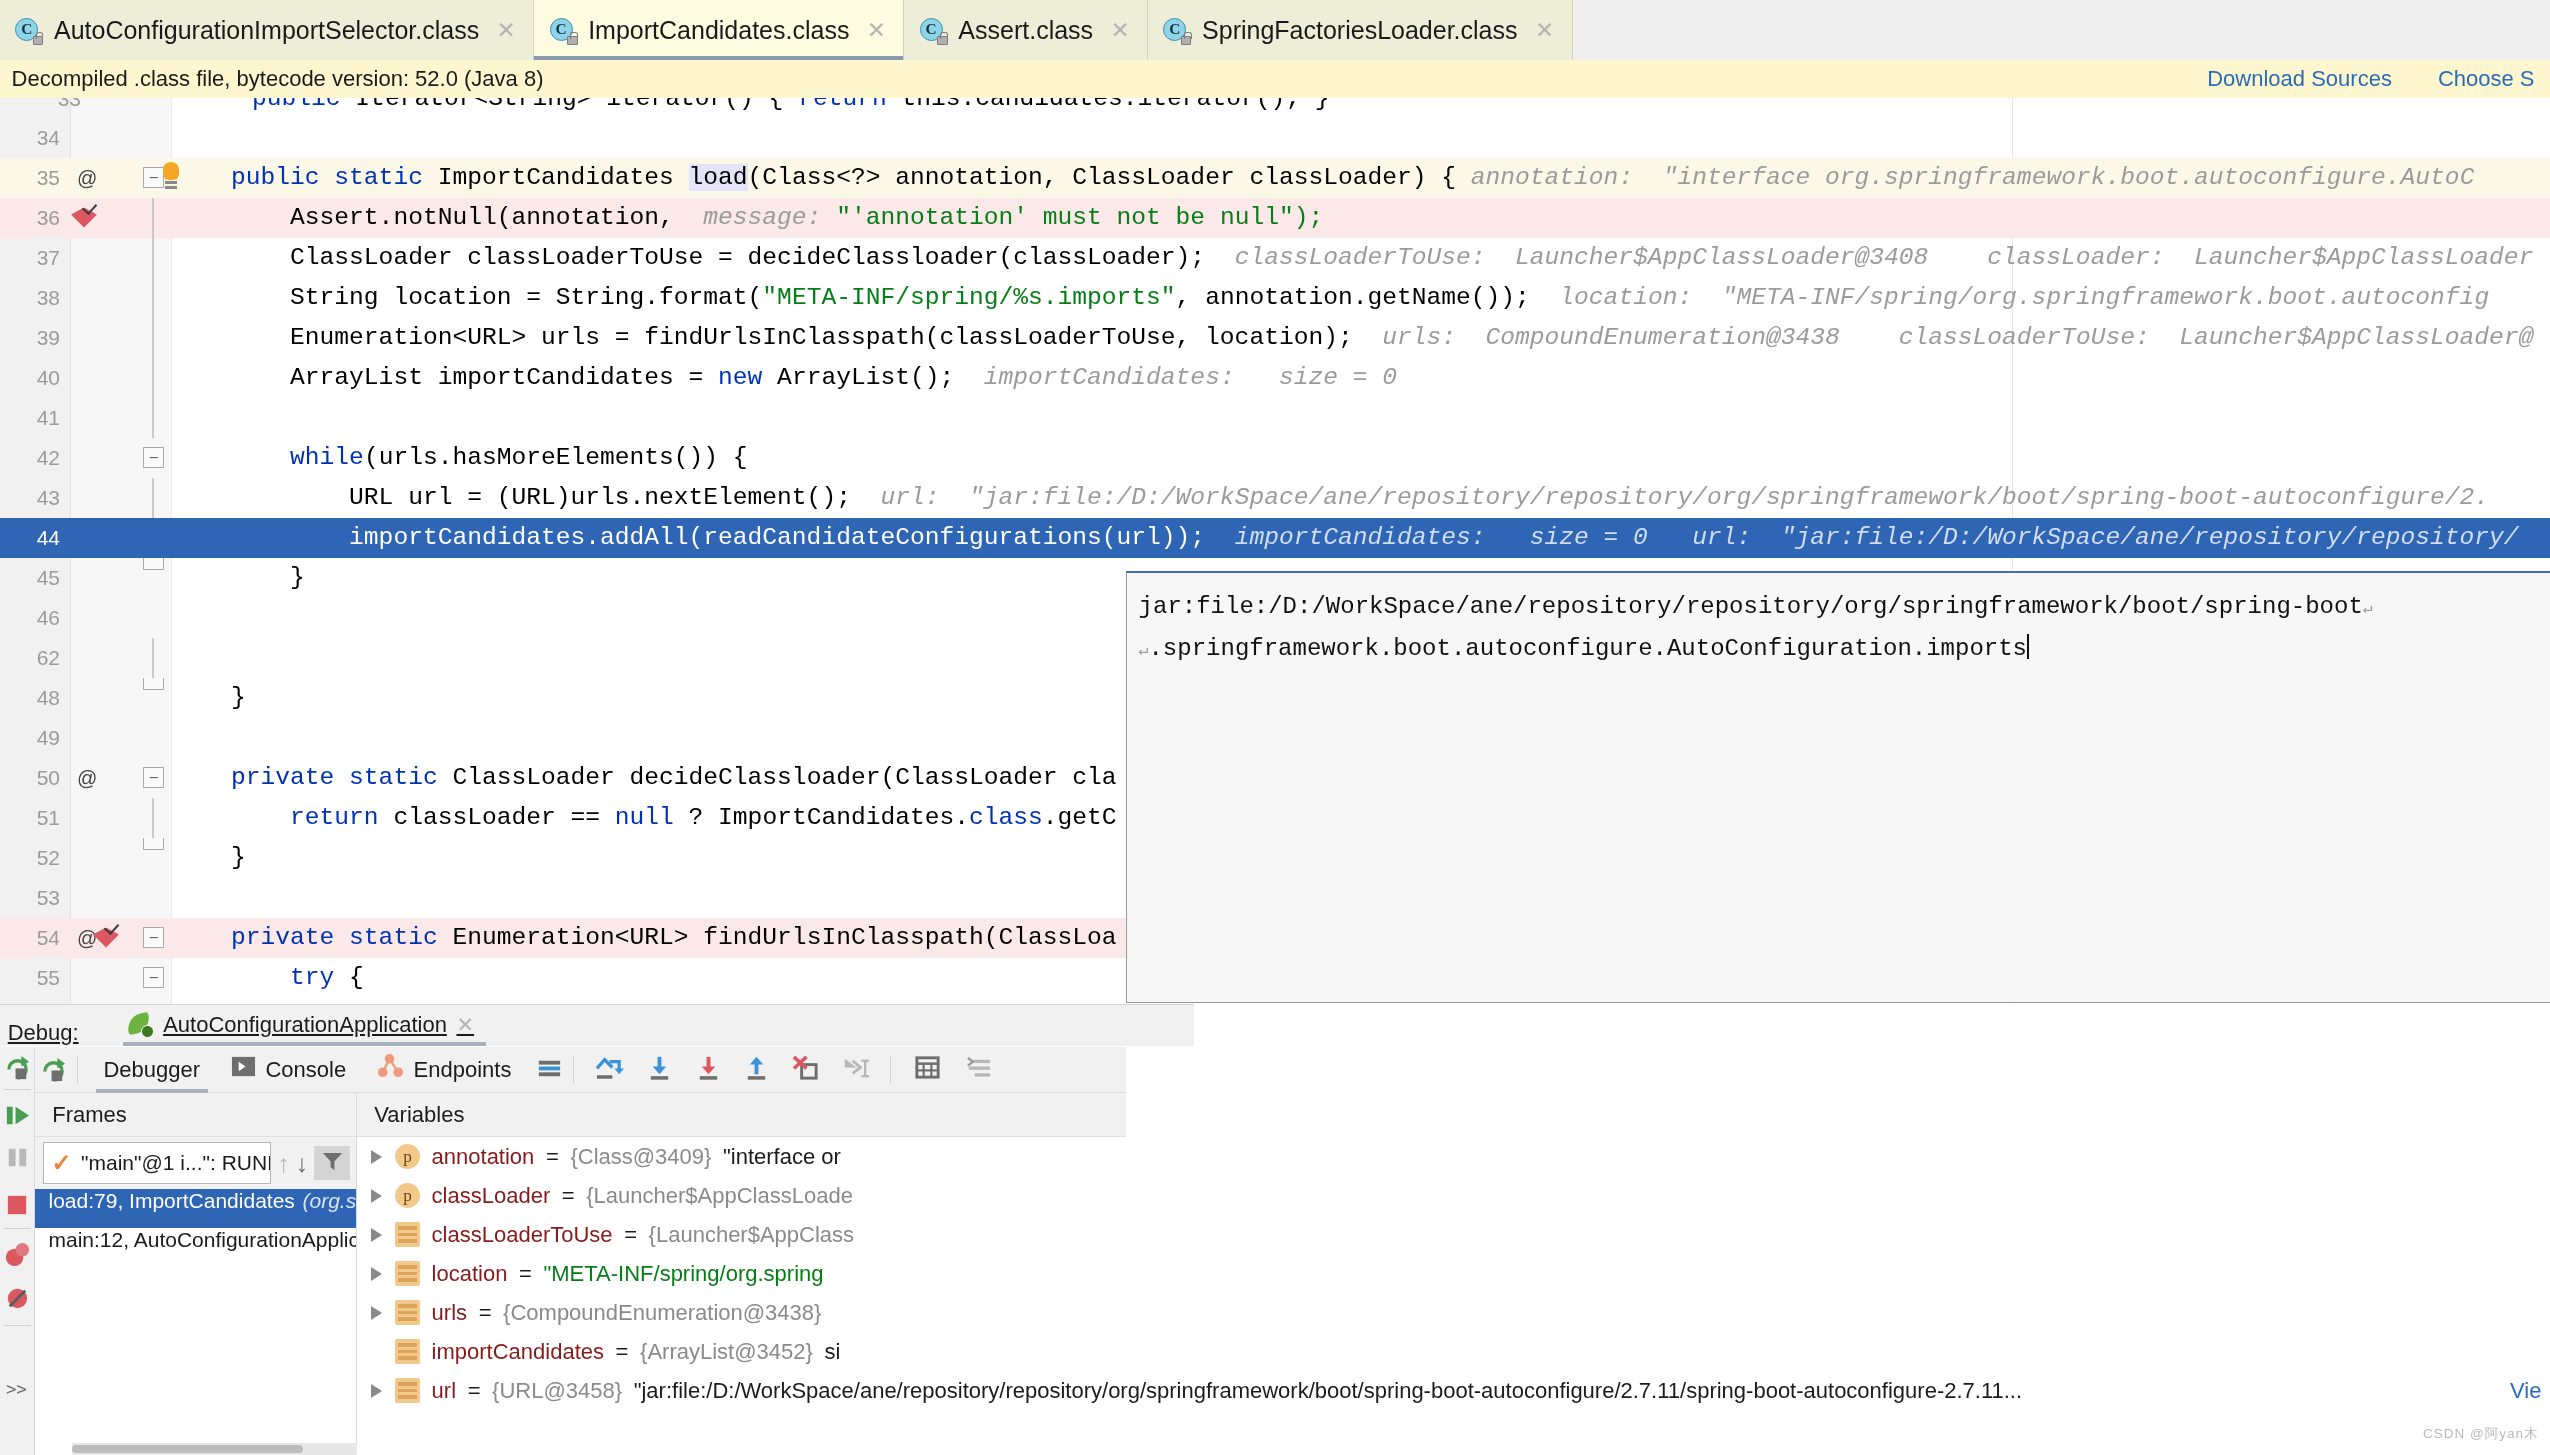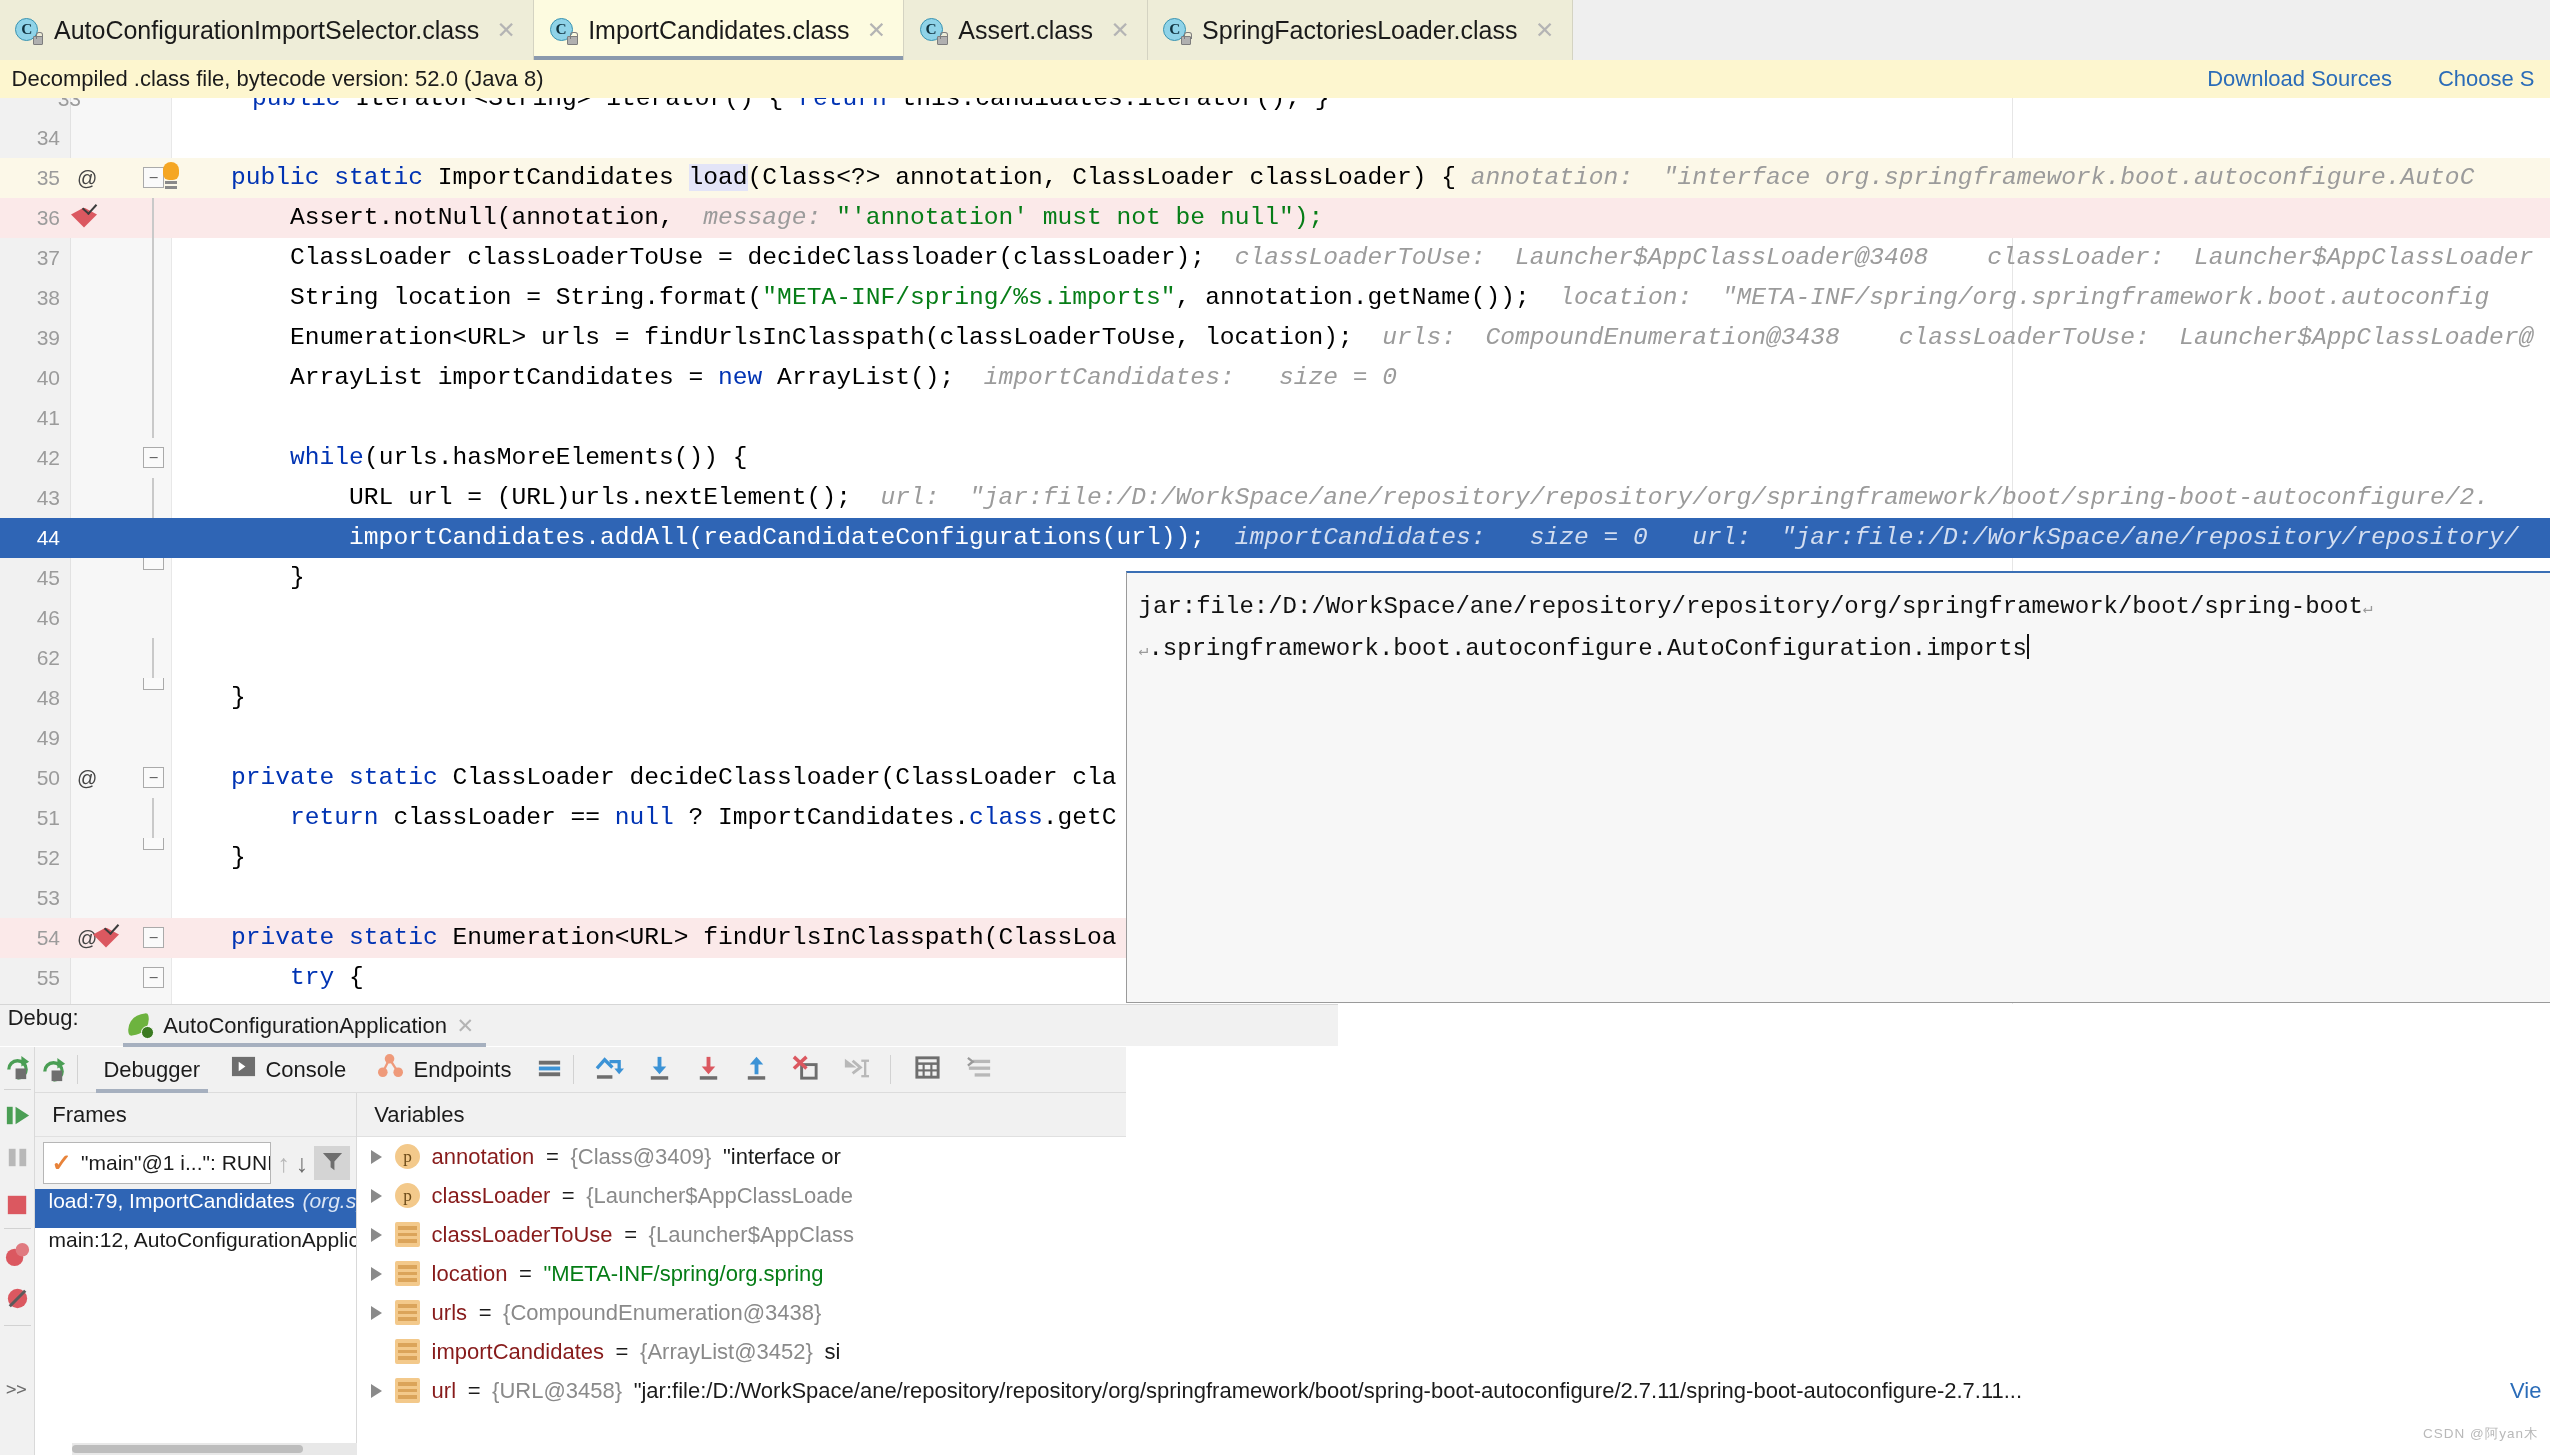--- a/index.html
+++ b/index.html
@@ -155,23 +155,23 @@
     line-height:40px; white-space:pre; position:relative;
   }
   .wrapmark{ color:#9b9b9b; font-size:16.4px; }
   .caret{
     display:inline-block; width:1.9px; height:25px; background:#111;
     vertical-align:-4.8px;
   }
 
   
   .debugbar{
-    position:absolute; left:0; top:1004px; width:1338px; height:42px;
+    position:absolute; left:0; top:1004px; width:1194px; height:42px;
     background:#f1f1f1; border-top:1px solid #d6d6d6;
-    display:flex; align-items:flex-start; padding-left:7.7px; font-size:22px; color:#1b1b1b;
+    display:flex; align-items:flex-end; padding-left:7.7px; font-size:22px; color:#1b1b1b;text-decoration:underline;
   }
   .debugbar .dtab{
     display:flex; align-items:center; gap:9.6px; margin-left:44px;
     position:relative; height:42px; padding:0 11.6px 0 3.9px;
   }
   .debugbar .dtab:after{
     content:""; position:absolute; left:0; right:0; bottom:0; height:3.9px; background:#a6b0bf;
   }
   .springleaf{
     width:27px; height:25px; position:relative; flex:none;

